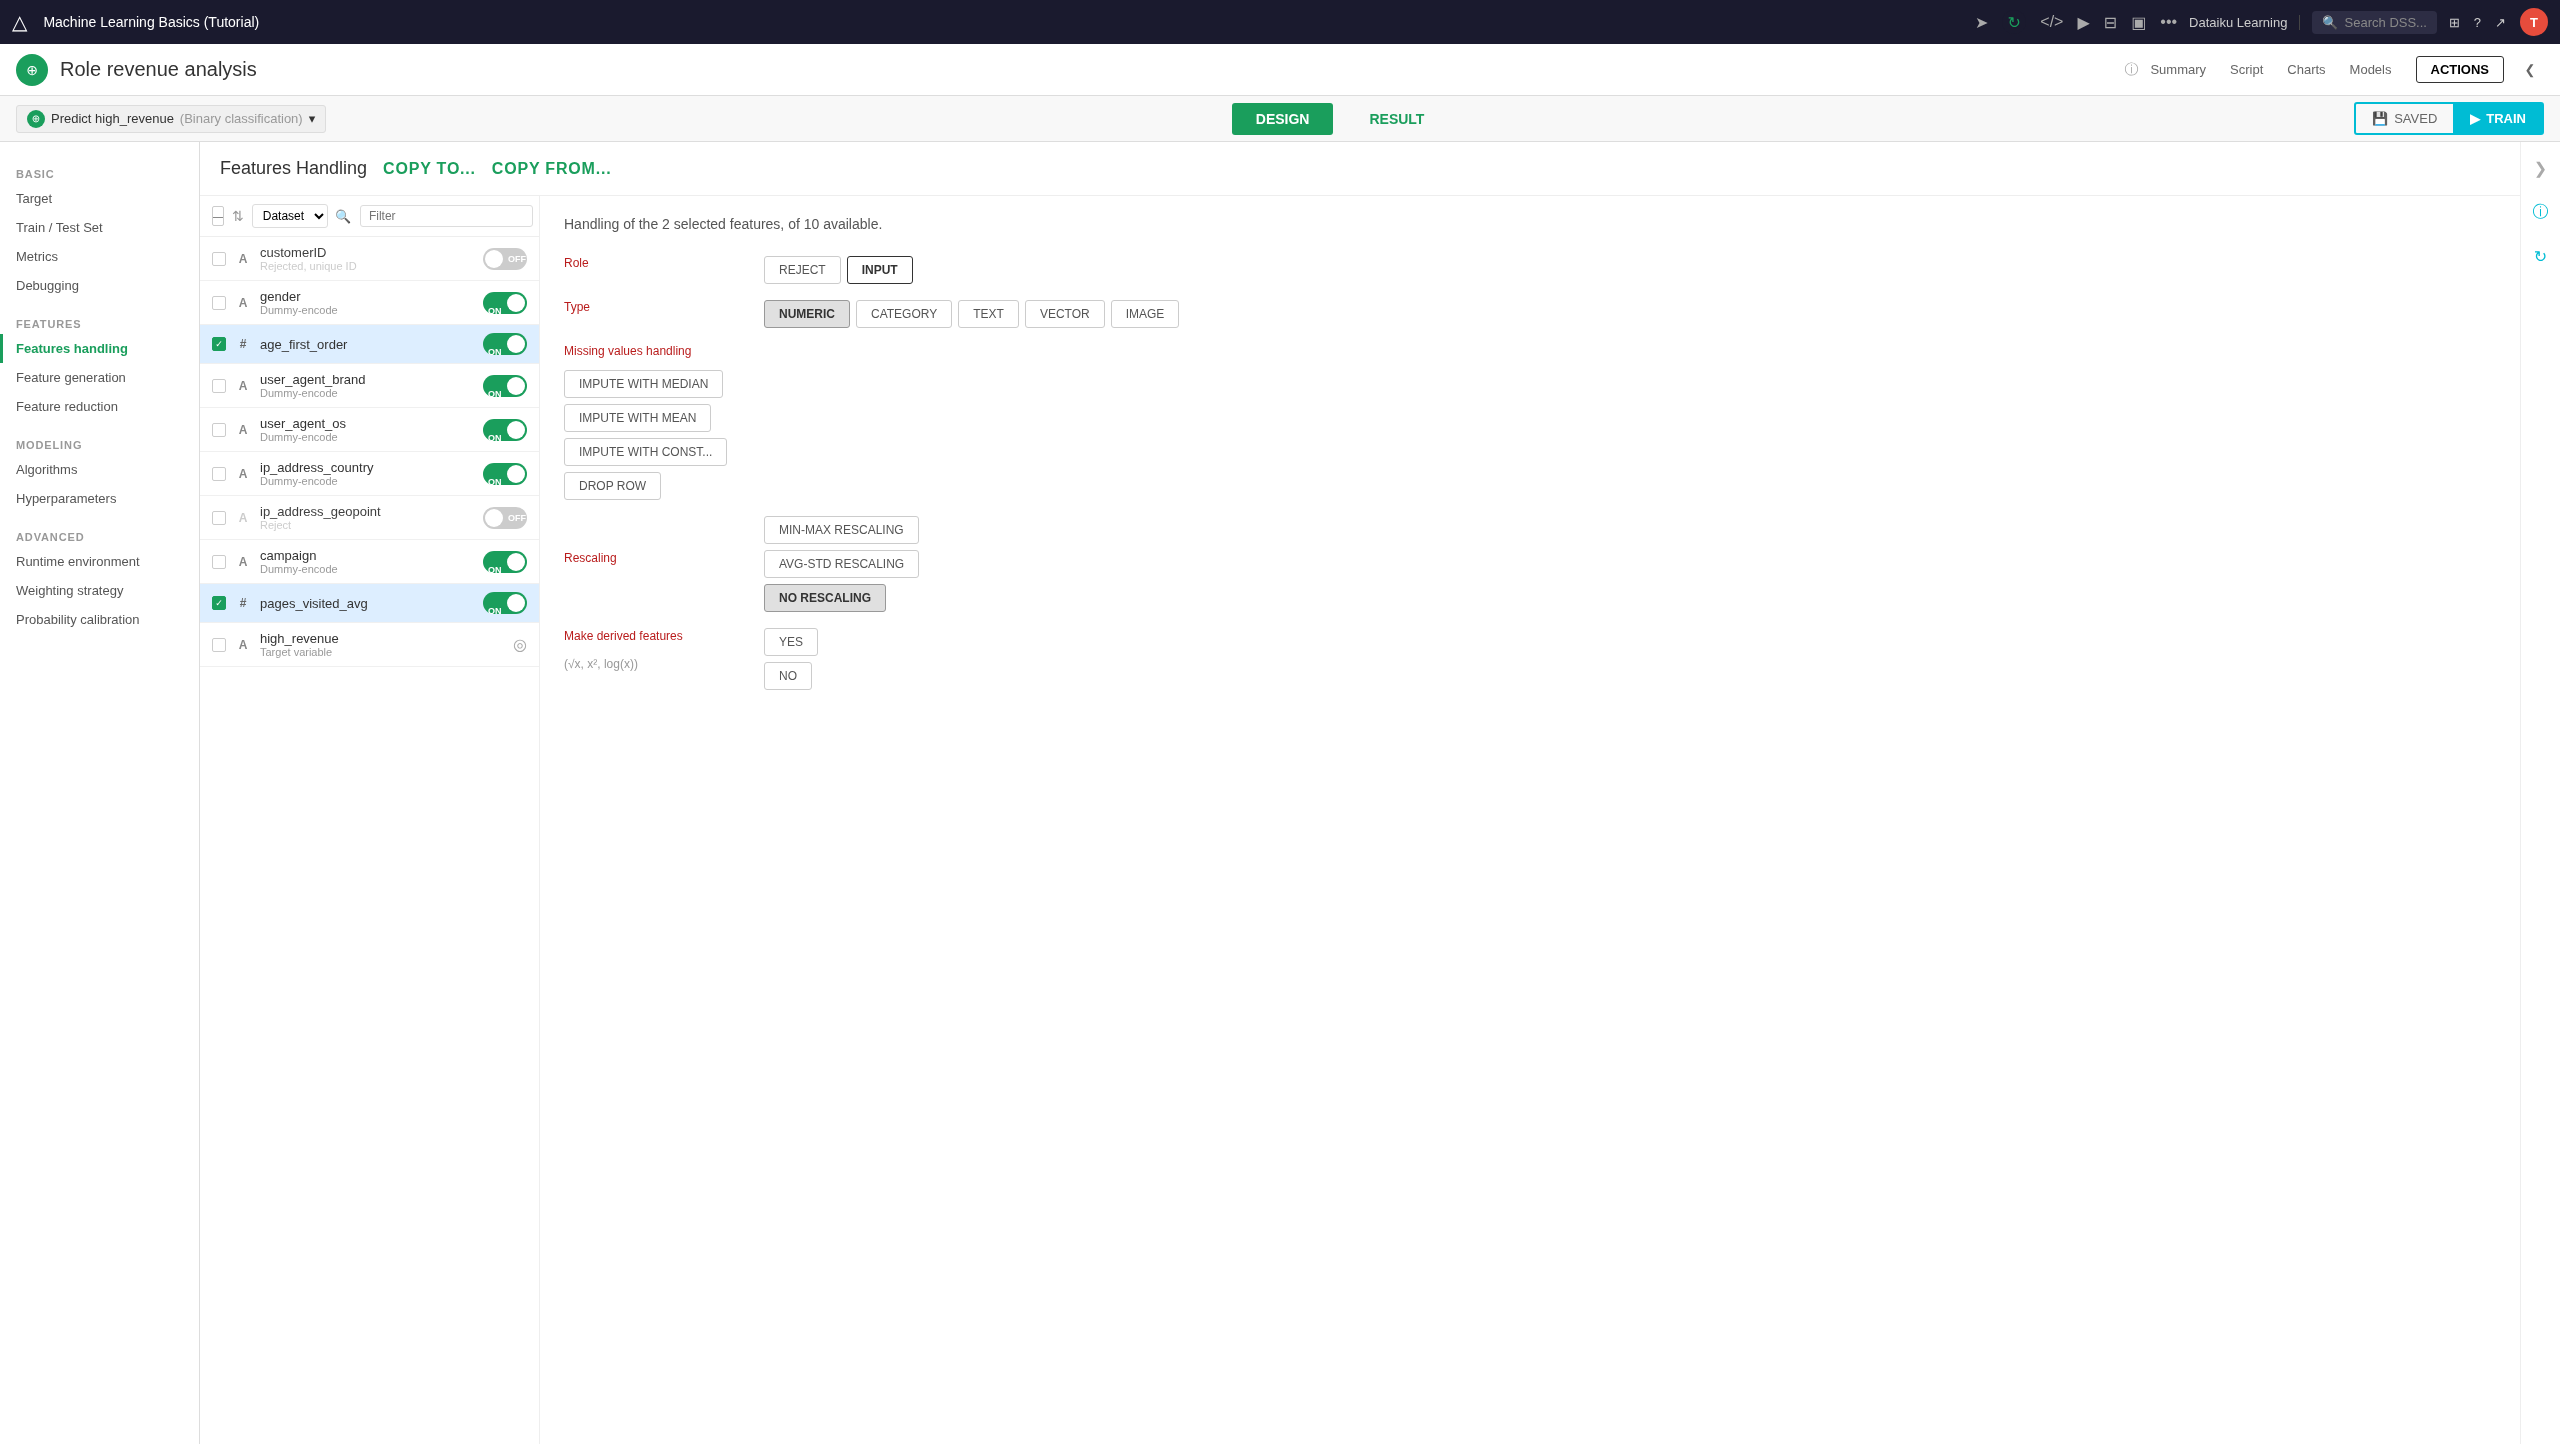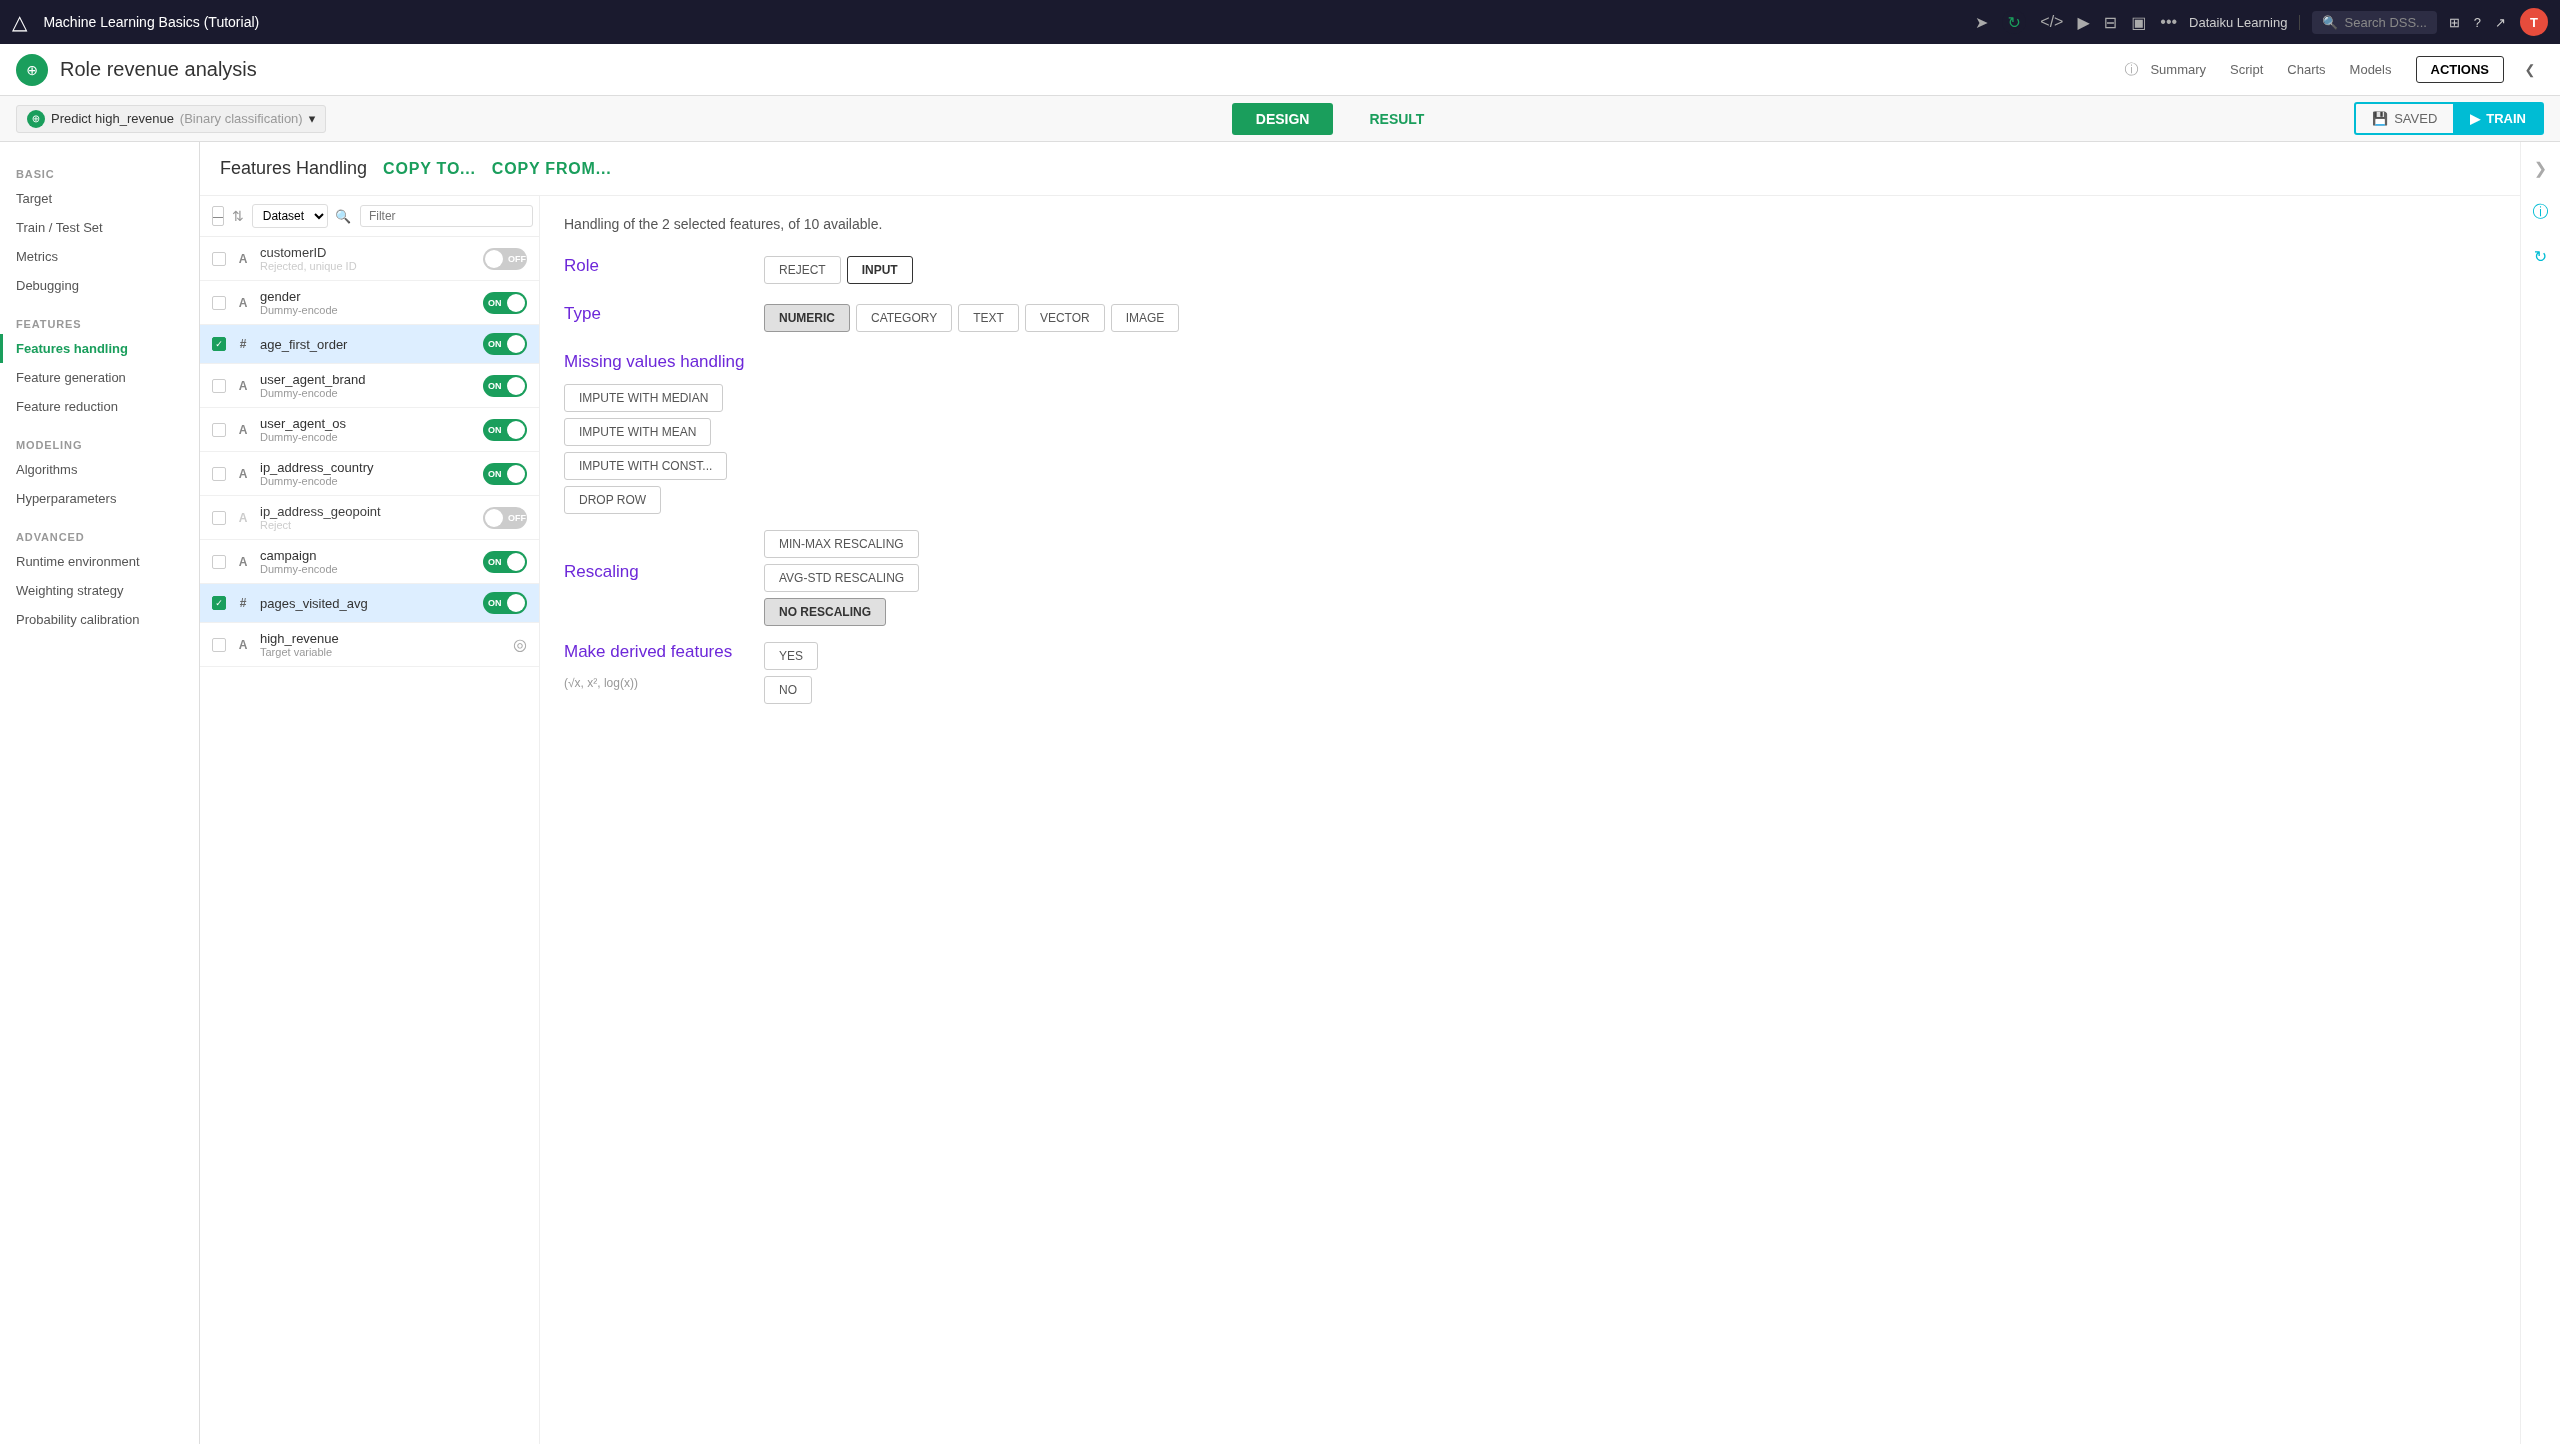--- a/index.html
+++ b/index.html
@@ -117,31 +117,31 @@
     .feature-name { font-size: 13px; color: #333; }
     .feature-name.disabled { color: #404040; }
     .feature-sub { font-size: 11px; color: #999; }
     .feature-sub.disabled { color: #ccc; }
     .toggle-switch {
       width: 44px; height: 22px; border-radius: 11px; position: relative; cursor: pointer; flex-shrink: 0;
     }
     .toggle-switch.on { background: #1a9e5c; }
     .toggle-switch.off { background: #ccc; }
     .toggle-label { position: absolute; top: 50%; transform: translateY(-50%); font-size: 9px; font-weight: 700; color: white; }
-    .toggle-label.on-label { left: 5px; }
+    .toggle-label.on-label { left: 5px; margin-top: 8px; }
     .toggle-label.off-label { right: 1px; }
     .toggle-thumb { width: 18px; height: 18px; border-radius: 50%; background: white; position: absolute; top: 2px; transition: left 0.2s; }
     .toggle-switch.on .toggle-thumb { left: 24px; }
     .toggle-switch.off .toggle-thumb { left: 2px; }
     .target-icon { font-size: 16px; color: #aaa; }
 
     
     .feature-settings { flex: 1; padding: 20px 24px; overflow-y: auto; }
     .settings-header { font-size: 14px; color: #555; margin-bottom: 24px; }
-    .settings-group-label { font-size: 17px; color: #6d28d9; font-weight: 400; margin-bottom: 12px; min-width: 200px; display: inline-block; }
+    .settings-group-label { font-size: 12px; color: #b91c1c; font-weight: 400; margin-bottom: 12px; min-width: 200px; display: inline-block; }
     .settings-row { display: flex; align-items: flex-start; margin-bottom: 16px; }
     .settings-buttons { display: flex; flex-wrap: wrap; gap: 6px; }
     .settings-btn {
       border: 1px solid #ccc; border-radius: 3px; padding: 6px 14px; font-size: 12px;
       cursor: pointer; background: white; color: #555; font-weight: 500;
     }
     .settings-btn.selected { background: #e0e0e0; border-color: #999; color: #333; font-weight: 600; }
     .settings-btn.selected-blue { background: white; border-color: #333; color: #333; font-weight: 600; }
 
     .right-side-panel {

